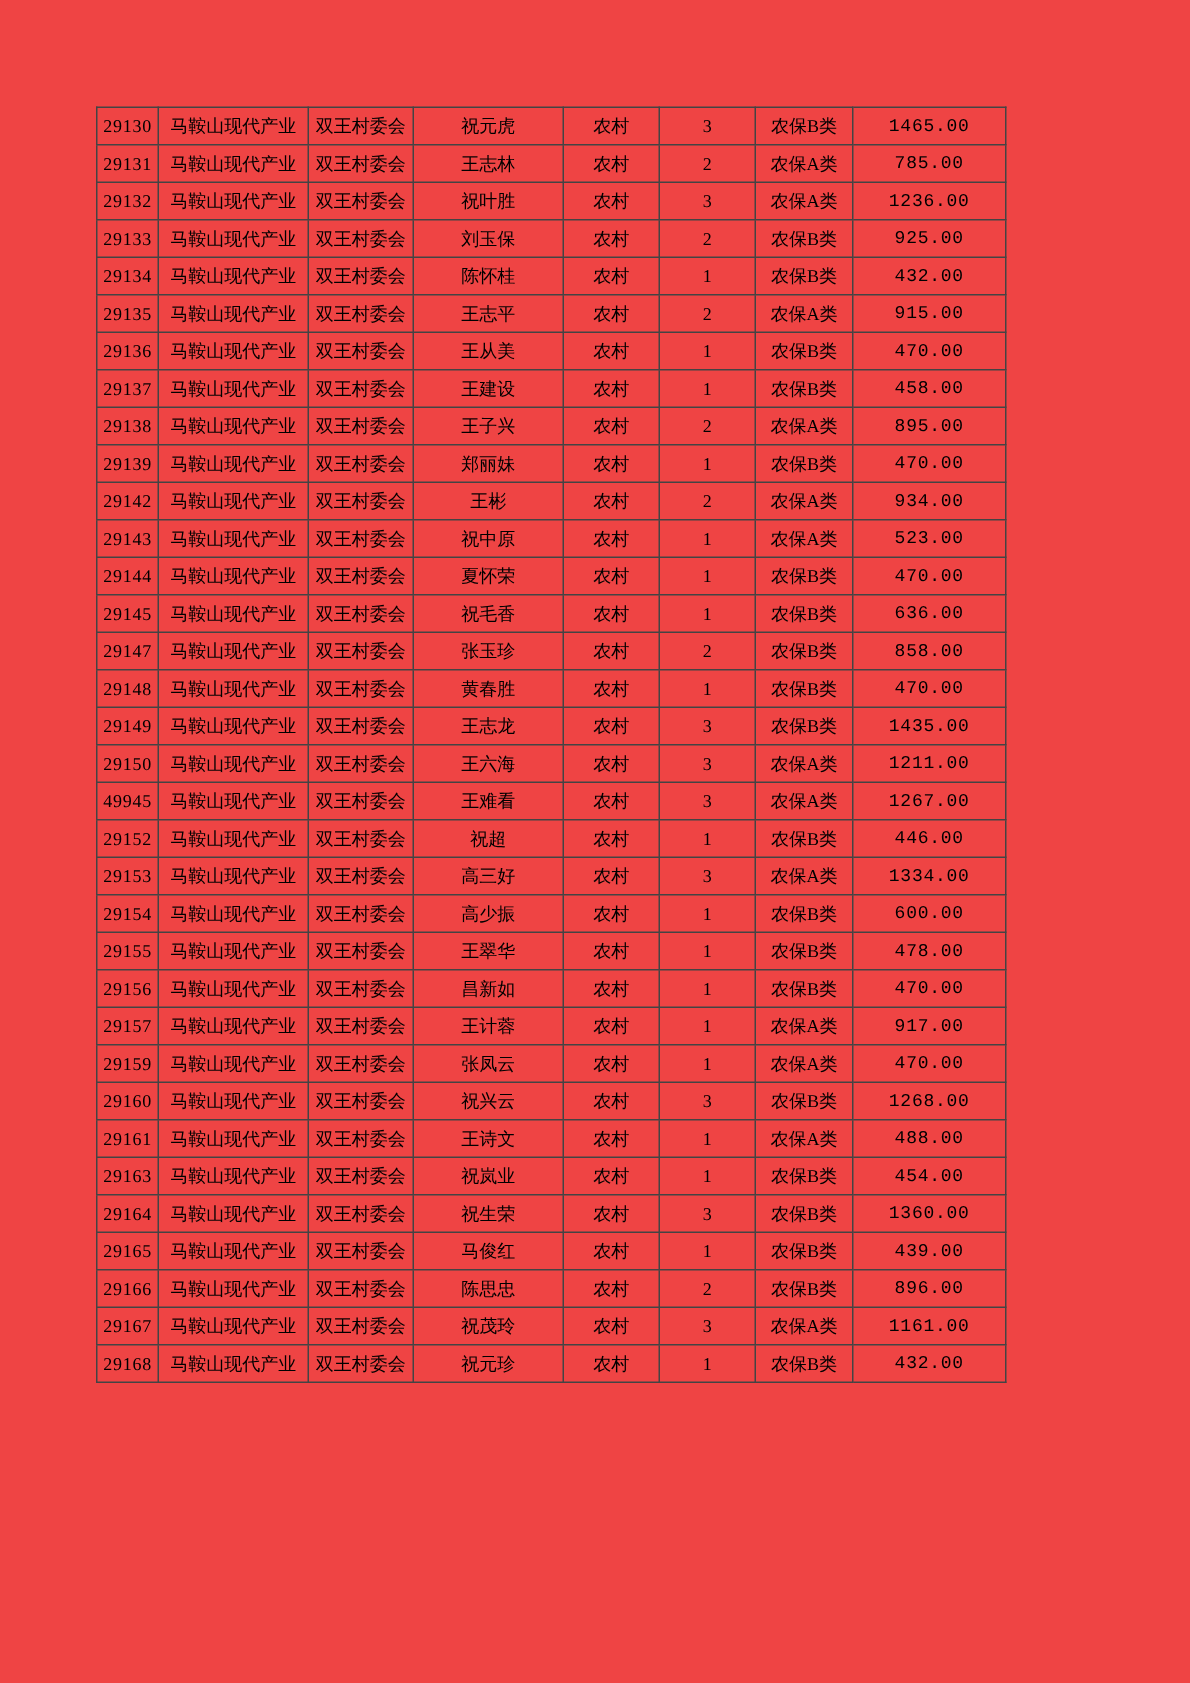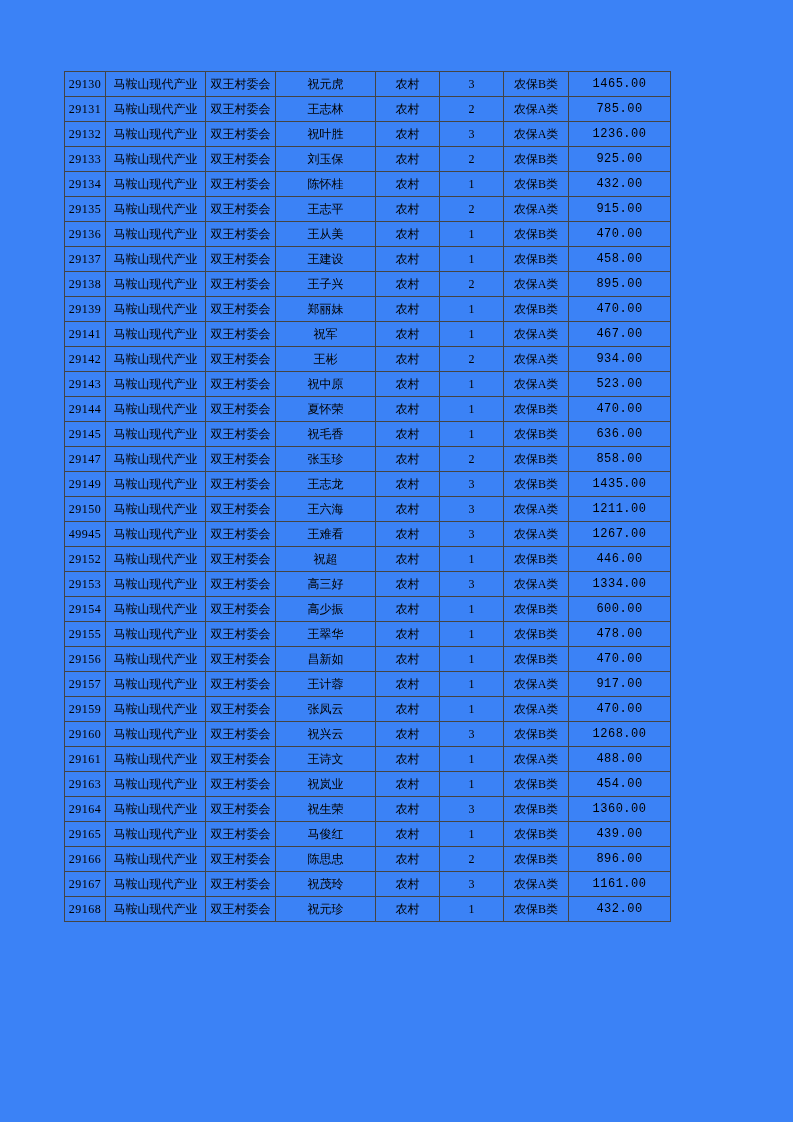--- a/index.html
+++ b/index.html
@@ -7,21 +7,21 @@
     width: 793px;
     height: 1122px;
     background: #ffffff;
     font-family: "Liberation Serif", "DejaVu Serif", serif;
     color: #000000;
   }
   .page {
     position: relative;
     width: 793px;
     height: 1122px;
-    background: #3b82f6;
+    background: #ef4444;
     overflow: hidden;
   }
   table.roster {
     position: absolute;
     left: 64px;
     top: 71px;
     border-collapse: collapse;
     table-layout: fixed;
     width: 606px;
   }
@@ -157,30 +157,20 @@
           <td class="id-cell">29139</td>
           <td class="district-cell">马鞍山现代产业</td>
           <td class="village-cell">双王村委会</td>
           <td class="name-cell">郑丽妹</td>
           <td class="residence-cell">农村</td>
           <td class="count-cell">1</td>
           <td class="category-cell">农保B类</td>
           <td class="amount-cell">470.00</td>
         </tr>
         <tr>
-          <td class="id-cell">29141</td>
-          <td class="district-cell">马鞍山现代产业</td>
-          <td class="village-cell">双王村委会</td>
-          <td class="name-cell">祝军</td>
-          <td class="residence-cell">农村</td>
-          <td class="count-cell">1</td>
-          <td class="category-cell">农保A类</td>
-          <td class="amount-cell">467.00</td>
-        </tr>
-        <tr>
           <td class="id-cell">29142</td>
           <td class="district-cell">马鞍山现代产业</td>
           <td class="village-cell">双王村委会</td>
           <td class="name-cell">王彬</td>
           <td class="residence-cell">农村</td>
           <td class="count-cell">2</td>
           <td class="category-cell">农保A类</td>
           <td class="amount-cell">934.00</td>
         </tr>
         <tr>
@@ -215,20 +205,30 @@
         </tr>
         <tr>
           <td class="id-cell">29147</td>
           <td class="district-cell">马鞍山现代产业</td>
           <td class="village-cell">双王村委会</td>
           <td class="name-cell">张玉珍</td>
           <td class="residence-cell">农村</td>
           <td class="count-cell">2</td>
           <td class="category-cell">农保B类</td>
           <td class="amount-cell">858.00</td>
+        </tr>
+        <tr>
+          <td class="id-cell">29148</td>
+          <td class="district-cell">马鞍山现代产业</td>
+          <td class="village-cell">双王村委会</td>
+          <td class="name-cell">黄春胜</td>
+          <td class="residence-cell">农村</td>
+          <td class="count-cell">1</td>
+          <td class="category-cell">农保B类</td>
+          <td class="amount-cell">470.00</td>
         </tr>
         <tr>
           <td class="id-cell">29149</td>
           <td class="district-cell">马鞍山现代产业</td>
           <td class="village-cell">双王村委会</td>
           <td class="name-cell">王志龙</td>
           <td class="residence-cell">农村</td>
           <td class="count-cell">3</td>
           <td class="category-cell">农保B类</td>
           <td class="amount-cell">1435.00</td>

